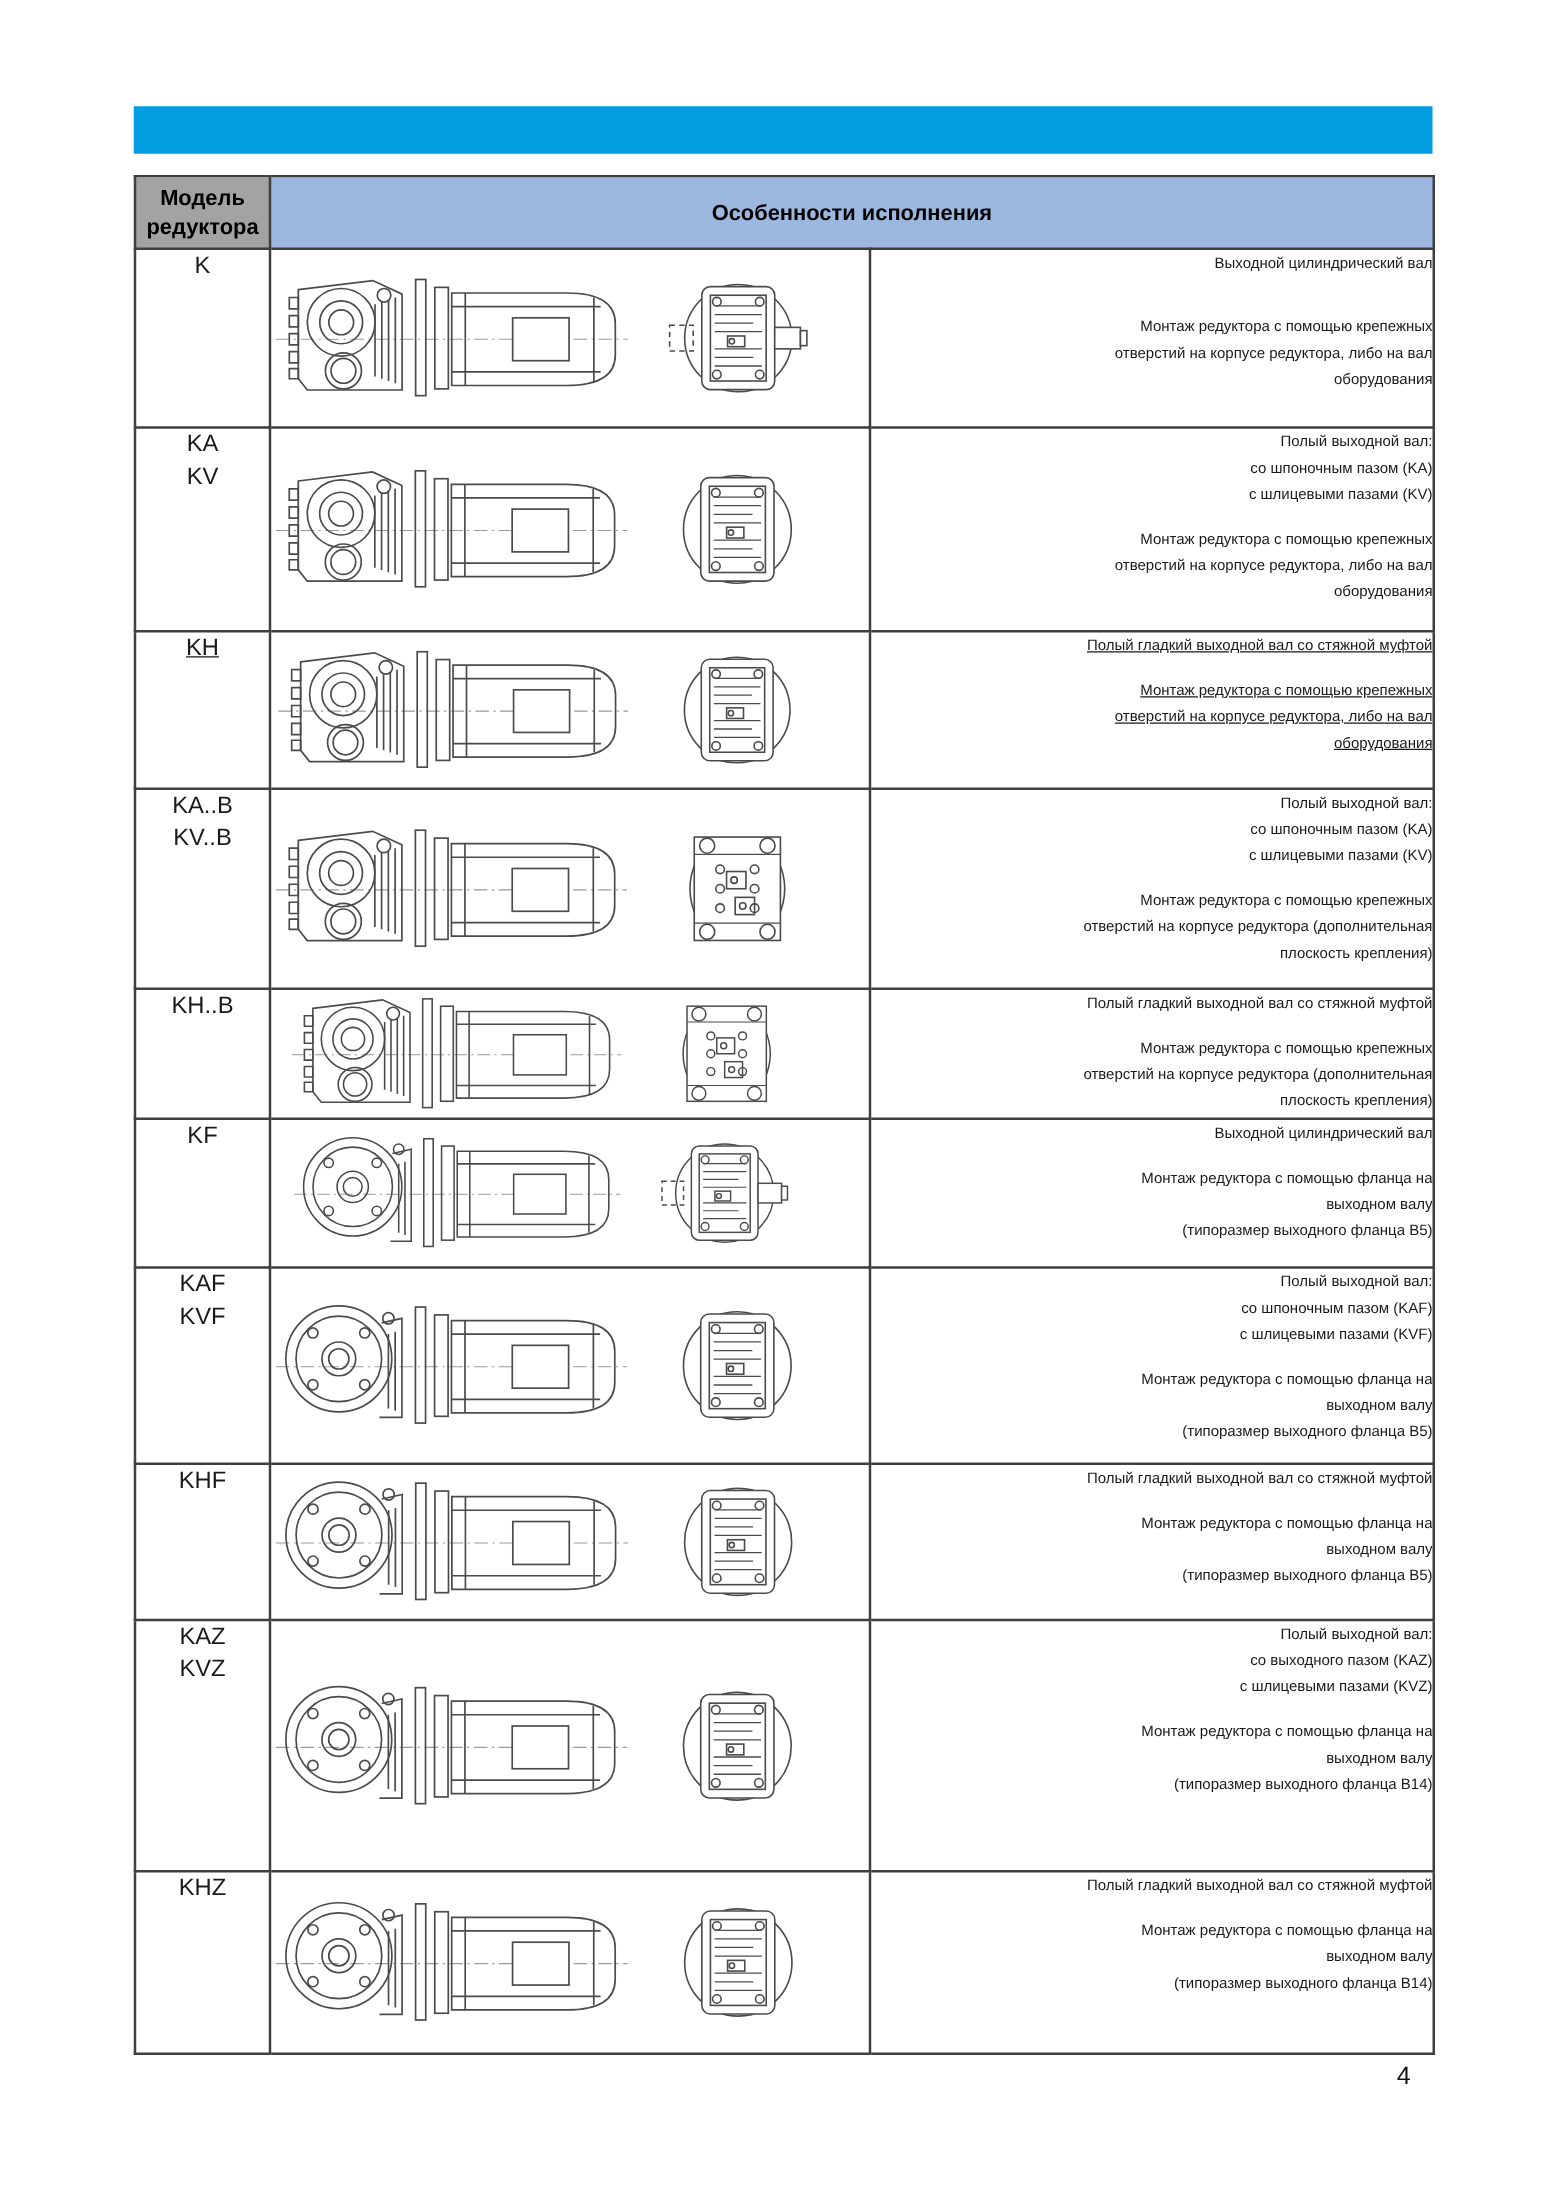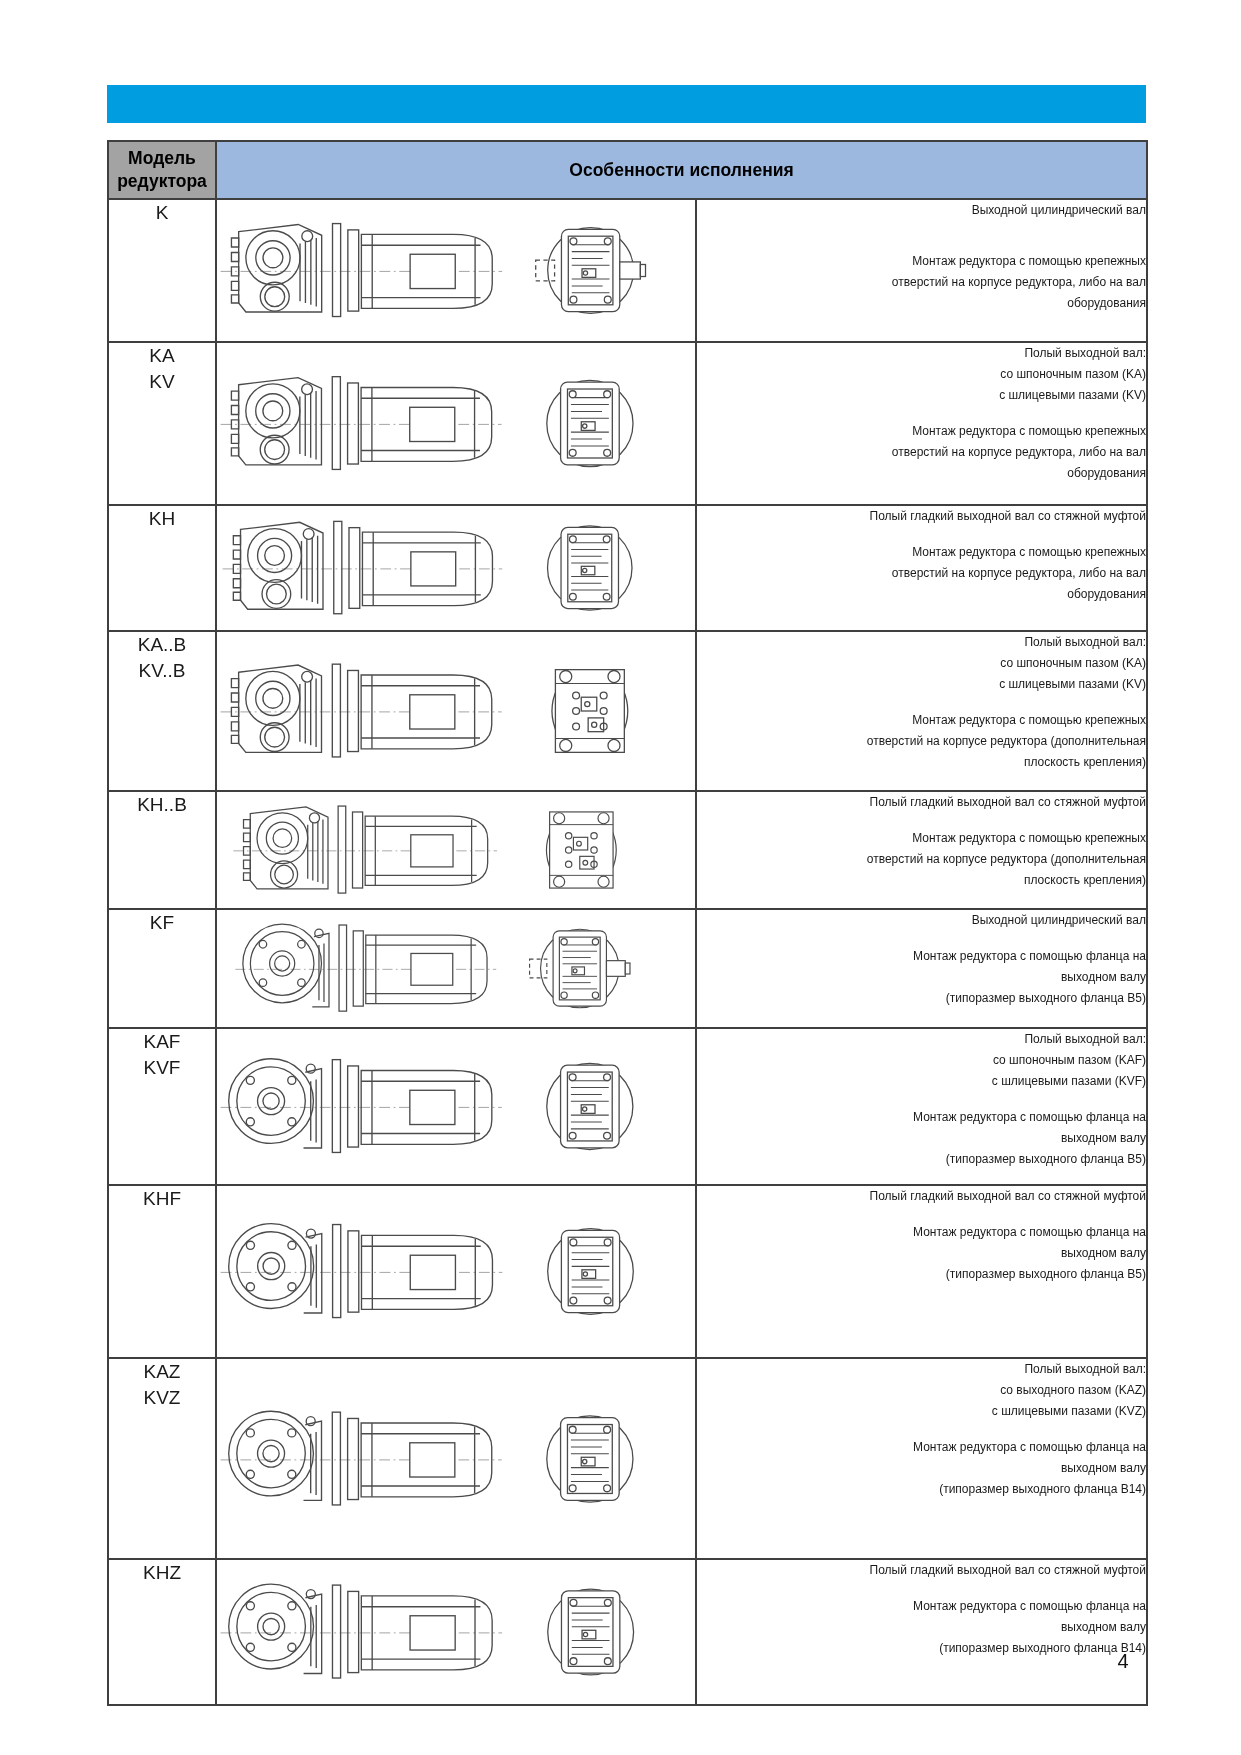--- a/index.html
+++ b/index.html
@@ -231,21 +231,21 @@
       <td class="desc-cell">
             <div>Полый выходной вал:</div>
             <div>со шпоночным пазом (KA)</div>
             <div>с шлицевыми пазами (KV)</div>
             <div class="blank-line"></div>
             <div>Монтаж редуктора с помощью крепежных</div>
             <div>отверстий на корпусе редуктора, либо на вал</div>
             <div>оборудования</div>
           </td>
     </tr>
-        <tr style="height: 126px;">
+        <tr style="height: 126px; text-decoration: underline;">
       <td class="model-cell">
             <div>KH</div>
           </td>
       <td class="drawing-cell">
         <div class="drawing-wrap">
           <svg class="svg-side" style="height: 104px;">
             <use href="#drawing-side-foot" xlink:href="#drawing-side-foot"></use>
           </svg>
           <svg class="svg-end" style="height: 98px;">
             <use href="#drawing-end-round" xlink:href="#drawing-end-round"></use>
@@ -278,21 +278,21 @@
       <td class="desc-cell">
             <div>Полый выходной вал:</div>
             <div>со шпоночным пазом (KA)</div>
             <div>с шлицевыми пазами (KV)</div>
             <div class="blank-line"></div>
             <div>Монтаж редуктора с помощью крепежных</div>
             <div>отверстий на корпусе редуктора (дополнительная</div>
             <div>плоскость крепления)</div>
           </td>
     </tr>
-        <tr style="height: 118px;">
+        <tr style="height: 104px;">
       <td class="model-cell">
             <div>KH..B</div>
           </td>
       <td class="drawing-cell">
         <div class="drawing-wrap">
           <svg class="svg-side" style="height: 98px;">
             <use href="#drawing-side-foot" xlink:href="#drawing-side-foot"></use>
           </svg>
           <svg class="svg-end" style="height: 92px;">
             <use href="#drawing-end-plate" xlink:href="#drawing-end-plate"></use>
@@ -347,21 +347,21 @@
       <td class="desc-cell">
             <div>Полый выходной вал:</div>
             <div>со шпоночным пазом (KAF)</div>
             <div>с шлицевыми пазами (KVF)</div>
             <div class="blank-line"></div>
             <div>Монтаж редуктора с помощью фланца на</div>
             <div>выходном валу</div>
             <div>(типоразмер выходного фланца B5)</div>
           </td>
     </tr>
-        <tr style="height: 173px;">
+        <tr style="height: 125px;">
       <td class="model-cell">
             <div>KHF</div>
           </td>
       <td class="drawing-cell">
         <div class="drawing-wrap">
           <svg class="svg-side" style="height: 115px;">
             <use href="#drawing-side-flange" xlink:href="#drawing-side-flange"></use>
           </svg>
           <svg class="svg-end" style="height: 109px;">
             <use href="#drawing-end-round" xlink:href="#drawing-end-round"></use>

